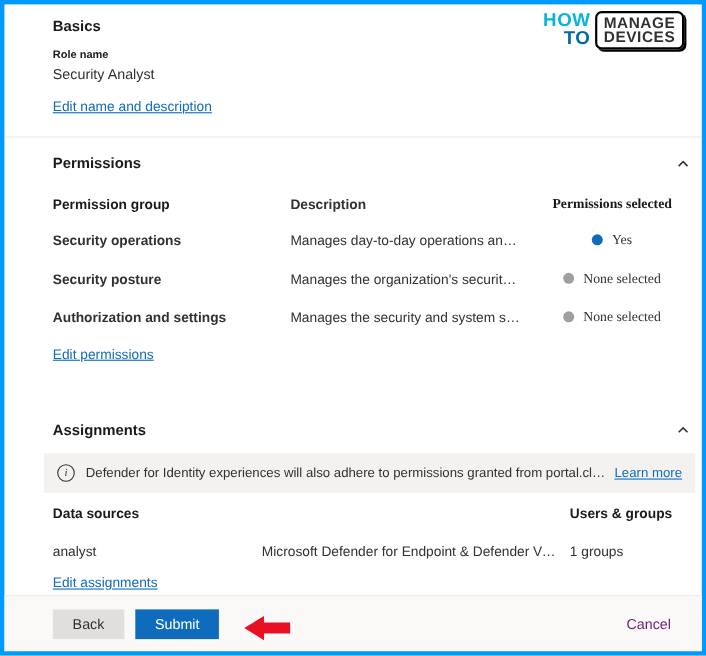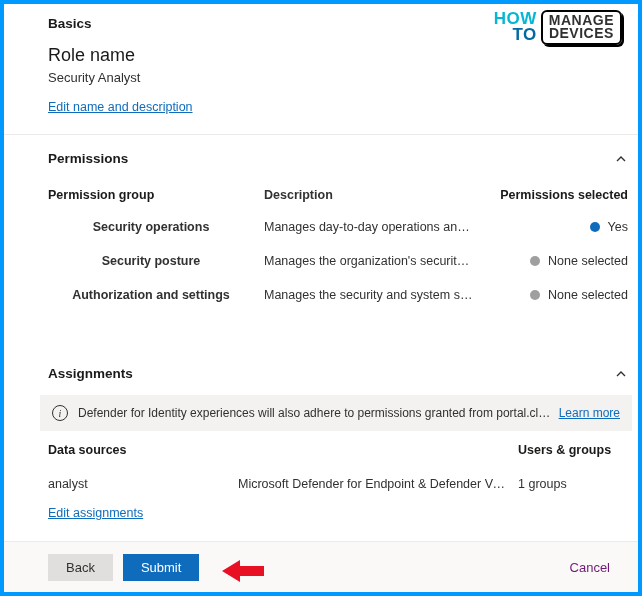--- a/index.html
+++ b/index.html
@@ -1,31 +1,31 @@
 <!DOCTYPE html>
 <html><head>
   <meta charset="utf-8">
   <style>
     * { box-sizing: border-box; margin: 0; padding: 0; }
     body { font-family: "Segoe UI", Arial, sans-serif; font-size: 13px; color: #323130; background: #fff; }
     .frame { width: 642px; height: 596px; border: 4px solid #0099ff; position: relative; overflow: hidden; background: #fff; }
     .content { position: absolute; top: 0; left: 0; right: 0; bottom: 44px; overflow: hidden; padding: 12px 0 0 0; }
     .inner { padding: 0 10px 0 44px; }
     .section-heading { font-weight: 600; font-size: 13.5px; color: #1b1a19; margin-bottom: 14px; display: flex; justify-content: space-between; align-items: center; }
-    .label { font-weight: 400; font-size: 18px; color: #1b1a19; margin-bottom: 4px; display: block; }
+    .label { font-weight: 700; font-size: 10px; color: #1b1a19; margin-bottom: 4px; display: block; }
     .value { font-size: 13px; color: #323130; margin-bottom: 14px; }
     .link { color: #0f6cbd; font-size: 12.5px; text-decoration: underline; cursor: pointer; display: inline-block; }
     .divider { border: none; border-top: 1px solid #edebe9; margin: 20px 0 16px -44px; margin-right: -10px; }
     .perm-header, .perm-row { display: flex; align-items: center; font-size: 12.5px; }
     .perm-header { font-weight: 600; color: #1b1a19; padding: 8px 0; }
     .perm-row { padding: 10px 0; font-size: 12.5px; }
     .col-name { width: 216px; padding-right: 10px; white-space: nowrap; overflow: hidden; text-overflow: ellipsis; }
-    .perm-row .col-name { font-weight: 600; text-align: center; }
+    .perm-row .col-name { font-weight: 600; }
     .col-desc { flex: 1; padding-right: 10px; white-space: nowrap; overflow: hidden; text-overflow: ellipsis; color: #323130; }
-    .col-sel { width: 143px; white-space: nowrap; text-align: right; }
+    .col-sel { width: 143px; white-space: nowrap; text-align: center; font-family: Liberation Serif, serif; }
     .dot { display: inline-block; width: 10px; height: 10px; border-radius: 50%; margin-right: 8px; vertical-align: -1px; }
     .dot.blue { background: #0f6cbd; }
     .dot.grey { background: #a19f9d; }
     .info-banner { background: #f3f2f1; padding: 10px 12px; margin-left: -8px; margin-right: -4px; display: flex; align-items: center; font-size: 12px; color: #323130; }
     .info-banner .icon { width: 16px; height: 16px; margin-right: 10px; border-radius: 50%; border: 1.2px solid #323130; display: inline-flex; align-items: center; justify-content: center; font-style: italic; font-family: Georgia, serif; font-size: 10px; flex-shrink: 0; }
     .info-banner .msg { flex: 1; white-space: nowrap; overflow: hidden; text-overflow: ellipsis; }
     .info-banner .learn { color: #0f6cbd; text-decoration: underline; margin-left: 6px; cursor: pointer; flex-shrink: 0; }
     .assign-header, .assign-row { display: flex; font-size: 12.5px; padding: 10px 0; }
     .assign-header { font-weight: 600; color: #1b1a19; }
     .acol-name { width: 190px; padding-right: 10px; }
@@ -96,20 +96,23 @@
         <div class="col-name">Security posture</div>
         <div class="col-desc">Manages the organization's security posture, performs De...</div>
         <div class="col-sel"><span class="dot grey"></span><span>None selected</span></div>
       </div>
       <div class="perm-row">
         <div class="col-name">Authorization and settings</div>
         <div class="col-desc">Manages the security and system settings, creates and ass...</div>
         <div class="col-sel"><span class="dot grey"></span><span>None selected</span></div>
       </div>
 
+      <div style="margin-top:8px">
+        <span class="link">Edit permissions</span>
+      </div>
 
       <div style="height:54px"></div>
 
       
       <div class="section-heading">
         <span>Assignments</span>
         <span class="chevron">
           <svg width="12" height="12" viewBox="0 0 12 12">
               <path d="M2 8 L6 4 L10 8" stroke="#323130" stroke-width="1.4" fill="none"></path>
             </svg>

